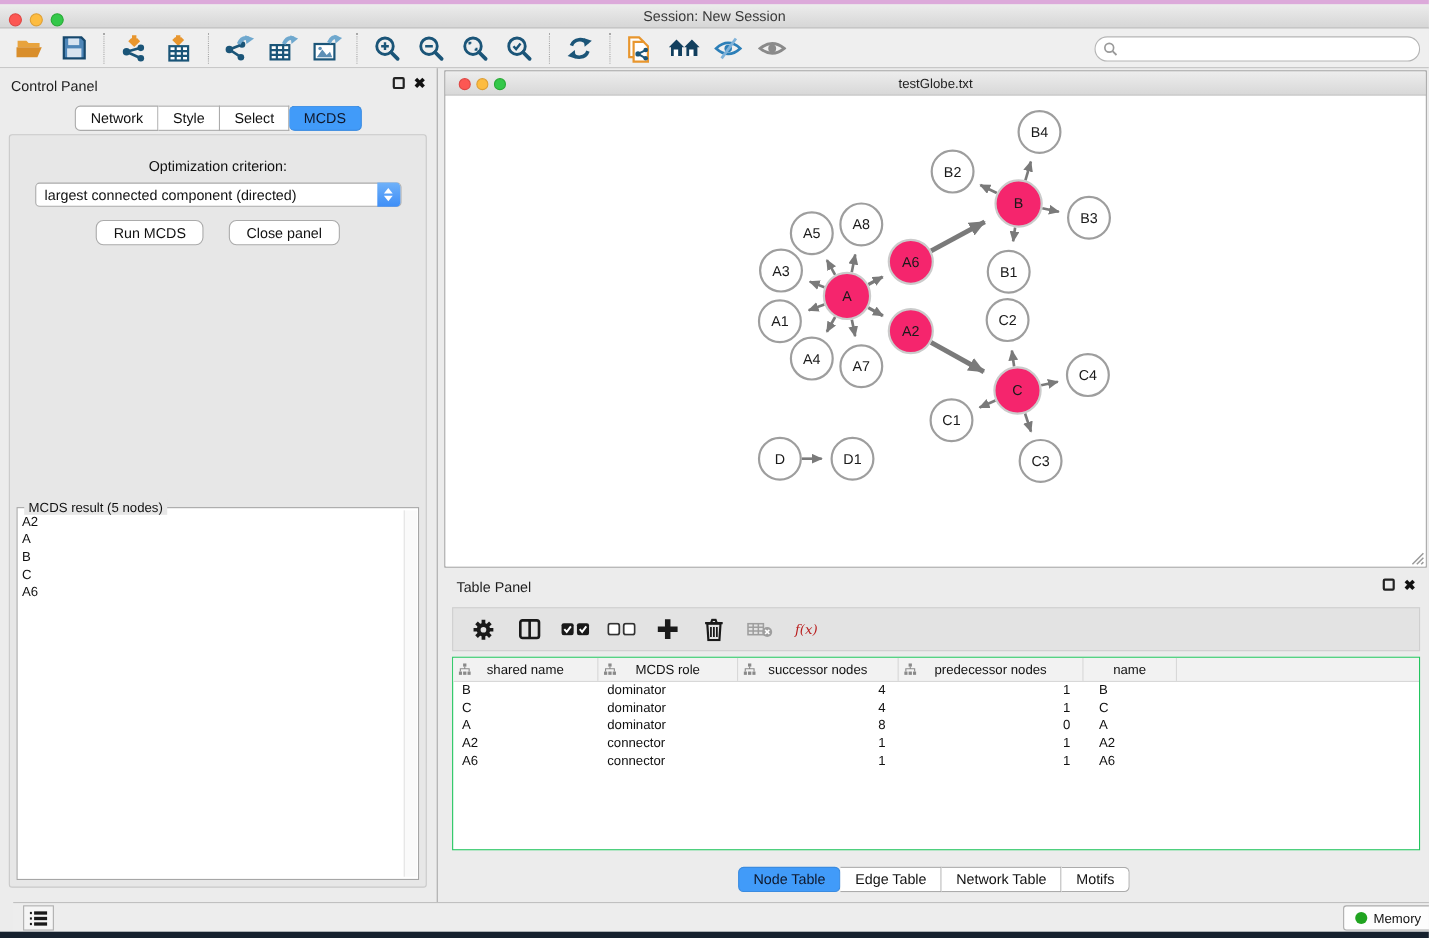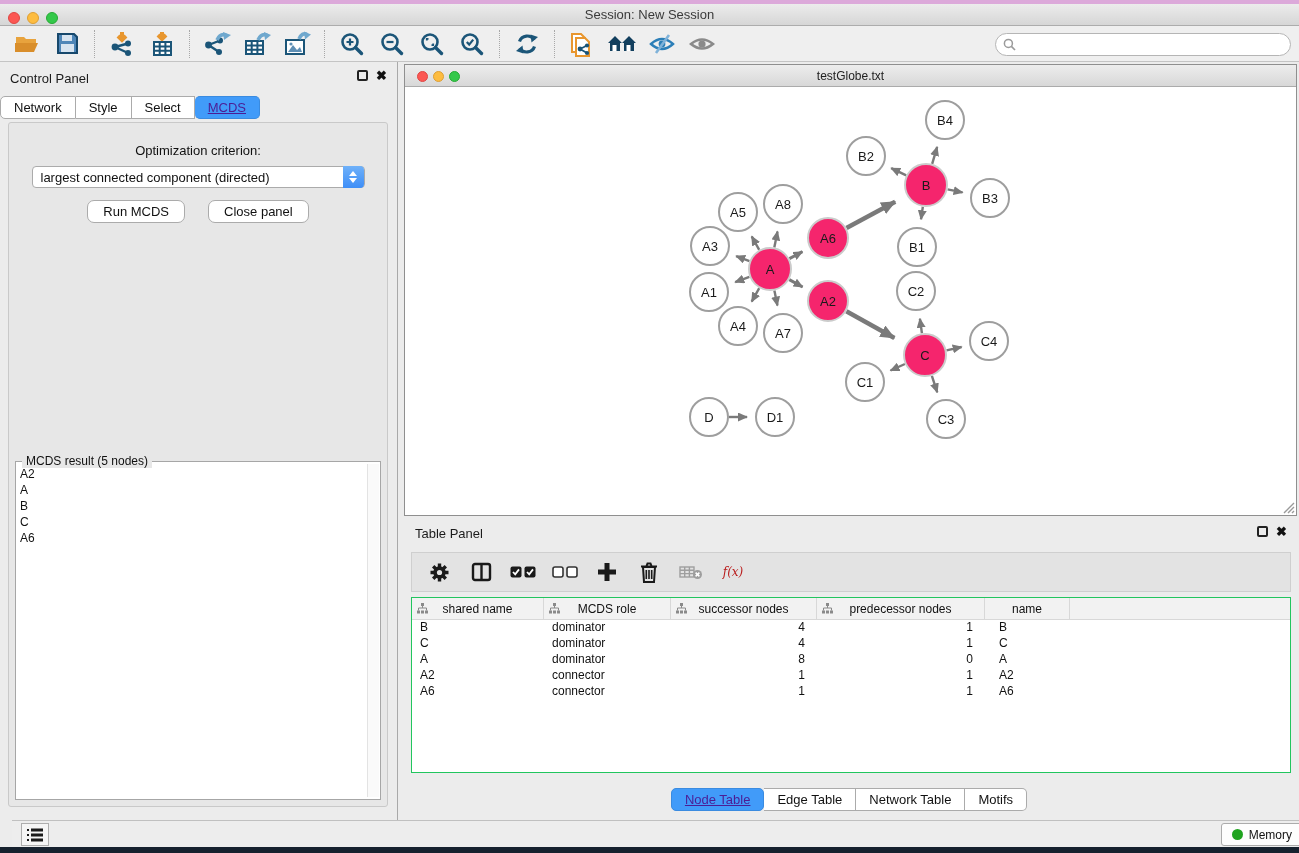--- a/index.html
+++ b/index.html
@@ -34,26 +34,26 @@
   #workspace { position:absolute; left:0; top:62px; width:100%; height:758px; }
 
   
   #control-panel { position:absolute; left:0; top:0; width:398px; height:758px;
     background:#ECECEC; border-right:1px solid #A9A9A9; }
   #cp-header { position:relative; height:30px; }
   #cp-title { position:absolute; left:10px; top:9px; font-size:13px; color:#1c1c1c; }
   .panel-ctrls { position:absolute; right:10px; top:8px; display:flex; gap:8px; align-items:center; }
   .float-box { width:11px; height:11px; border:2px solid #222; border-radius:2px; }
   .close-x { font-size:13px; font-weight:bold; color:#111; line-height:11px; }
-  #cp-tabs { display:flex; margin-top:4px; }
+  #cp-tabs { display:flex; justify-content:center; margin-top:4px; }
   .seg { border:1px solid #ABABAB; border-left:none; background:#fff; color:#111;
     font-size:13px; padding:3px 13px; }
   .seg:first-child { border-left:1px solid #ABABAB; border-radius:5px 0 0 5px; }
   .seg:last-child { border-radius:0 5px 5px 0; }
-  .seg.active { background:#419BF9; color:#4c1d95; border-color:#3A8BE0; border-radius:5px;text-decoration:underline; }
+  .seg.active { background:#419BF9; color:#0f172a; border-color:#3A8BE0; border-radius:5px; }
   #cp-inner { position:absolute; left:8px; right:9px; top:60px; bottom:13px;
     background:#E7E7E7; border:1px solid #C9C9C9; border-radius:3px; }
   #opt-label { text-align:center; margin-top:20px; font-size:13px; color:#111; }
   #opt-select { position:relative; margin:8px auto 0; width:333px; height:22px;
     background:#fff; border:1px solid #ABABAB; border-radius:4px; }
   #opt-select .val { position:absolute; left:8px; top:3px; font-size:13px; color:#111;
     white-space:nowrap; }
   #opt-select .stepper { position:absolute; right:0; top:-1px; bottom:-1px; width:21px;
     background:linear-gradient(#6FB1F9,#3E8EF7); border-radius:0 4px 4px 0;
     display:flex; flex-direction:column; align-items:center; justify-content:center; gap:2px; }

